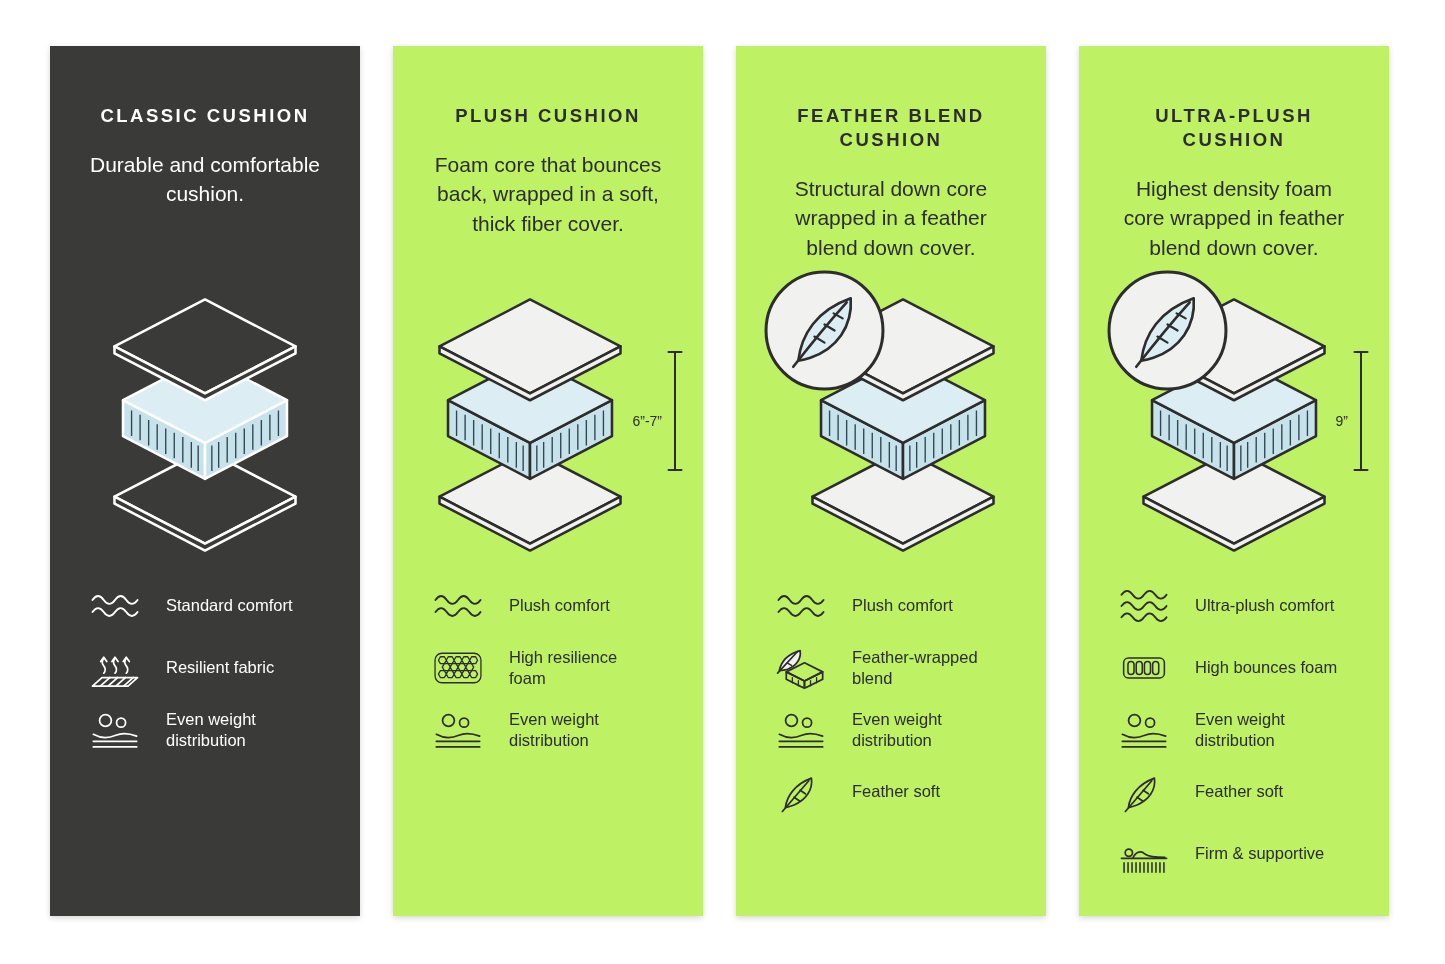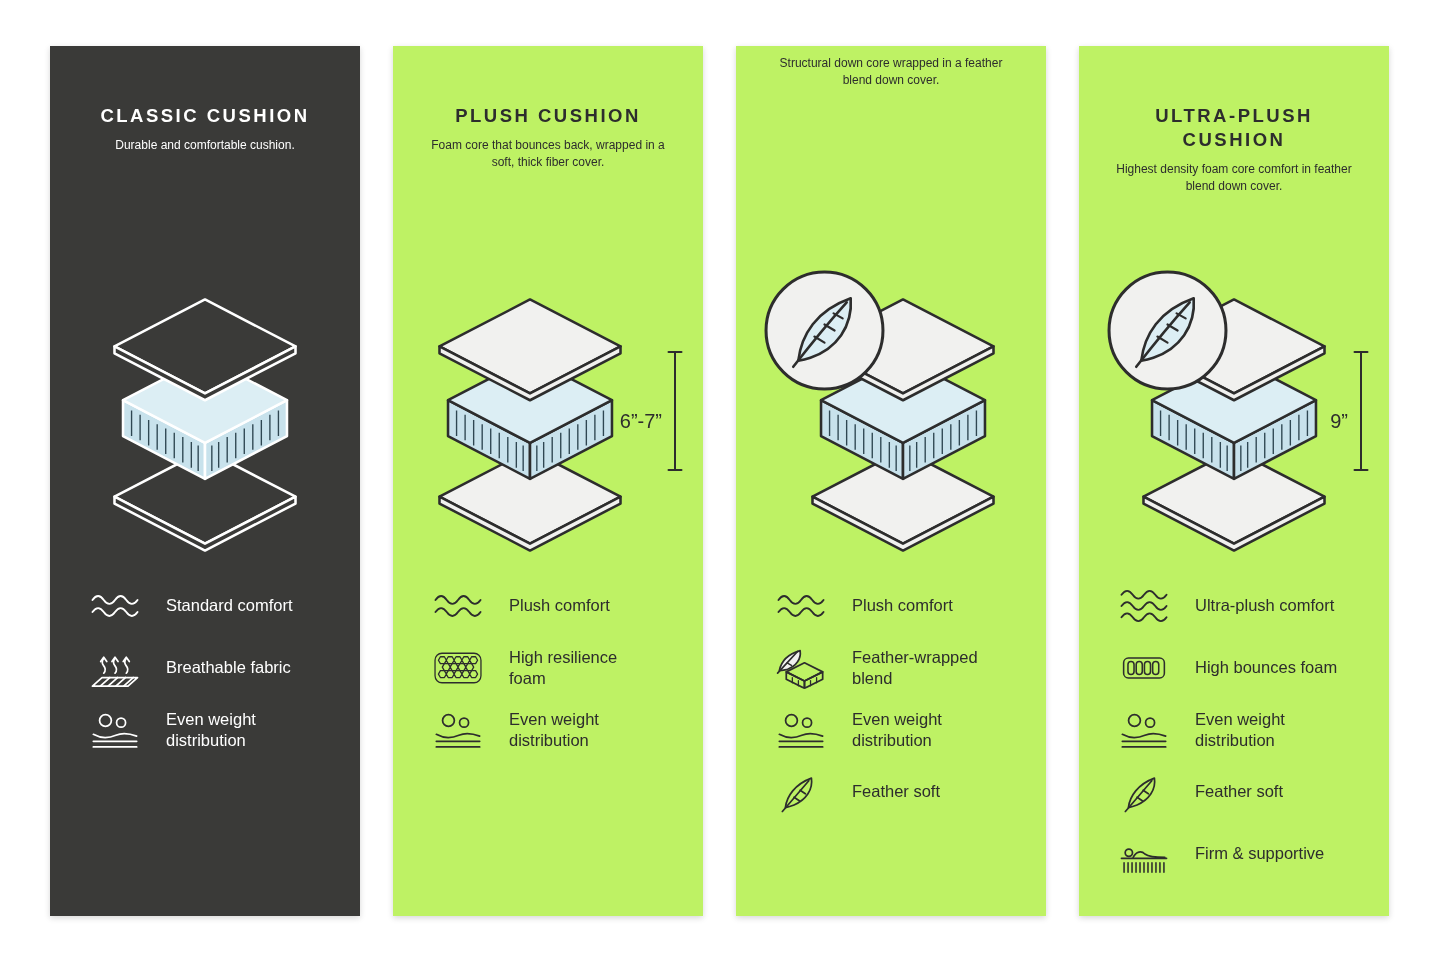--- a/index.html
+++ b/index.html
@@ -28,38 +28,38 @@
   .title {
     margin-top:58px;
     padding:0 28px;
     text-align:center;
     font-size:18.5px;
     font-weight:bold;
     letter-spacing:2.5px;
     line-height:1.3;
   }
   .desc {
-    margin-top:9px;
+    margin-top:22px;
     padding:0 36px;
     text-align:center;
-    font-size:12px;
+    font-size:21px;
     line-height:1.4;
   }
 
   .diagram { position:absolute; left:0; right:0; top:238px; height:300px; }
   .cushion-svg {
     position:absolute; top:12px; left:50%;
     width:222px; height:258px;
     transform:translateX(-50%);
   }
   .p2 .cushion-svg { left:calc(50% - 18px); }
   .p3 .cushion-svg { left:calc(50% + 12px); }
   .badge-svg { position:absolute; left:26px; top:-16px; width:125px; height:125px; }
   .ruler { position:absolute; right:20px; top:66px; height:122px; display:flex; align-items:center; }
-  .ruler-label { font-size:20px; margin-right:5px; white-space:nowrap;margin-top:20px; }
+  .ruler-label { font-size:14px; margin-right:5px; white-space:nowrap;margin-top:20px; }
   .ruler-svg { width:16px; height:122px; }
 
   .features {
     position:absolute; left:0; right:0; top:538px;
     list-style:none;
     padding:0 30px 0 38px;
     display:flex; flex-direction:column; gap:18px;
   }
   .feature { display:flex; align-items:center; gap:24px; }
   .ficon { flex:0 0 54px; display:flex; justify-content:center; }
@@ -230,21 +230,21 @@
               </svg>
             </span>
           <span class="flabel">Standard comfort</span>
         </li>
         <li class="feature">
           <span class="ficon">
               <svg viewBox="0 0 60 48">
                 <use href="#sym-breathable"></use>
               </svg>
             </span>
-          <span class="flabel">Breathable fabric</span>
+          <span class="flabel">Resilient fabric</span>
         </li>
         <li class="feature">
           <span class="ficon">
               <svg viewBox="0 0 60 48">
                 <use href="#sym-weight"></use>
               </svg>
             </span>
           <span class="flabel">Even weight
 distribution</span>
         </li>
@@ -289,20 +289,21 @@
                 <use href="#sym-weight"></use>
               </svg>
             </span>
           <span class="flabel">Even weight
 distribution</span>
         </li>
       </ul>
     </section>
 
     <section class="panel p3">
+      <h2 class="title">FEATHER BLEND CUSHION</h2>
       <p class="desc">Structural down core wrapped in a feather blend down cover.</p>
       <div class="diagram">
         <svg class="cushion-svg" viewBox="0 0 260 302">
             <use href="#sym-cushion"></use>
           </svg>
         <svg class="badge-svg" viewBox="0 0 124 124">
             <use href="#sym-feather-badge"></use>
           </svg>
       </div>
       <ul class="features">
@@ -338,21 +339,21 @@
                 <use href="#sym-feather"></use>
               </svg>
             </span>
           <span class="flabel">Feather soft</span>
         </li>
       </ul>
     </section>
 
     <section class="panel p4">
       <h2 class="title">ULTRA-PLUSH CUSHION</h2>
-      <p class="desc">Highest density foam core comfort in feather blend down cover.</p>
+      <p class="desc">Highest density foam core wrapped in feather blend down cover.</p>
       <div class="diagram">
         <svg class="cushion-svg" viewBox="0 0 260 302">
             <use href="#sym-cushion"></use>
           </svg>
         <svg class="badge-svg" viewBox="0 0 124 124">
             <use href="#sym-feather-badge"></use>
           </svg>
         <div class="ruler">
           <span class="ruler-label">9”</span>
           <svg class="ruler-svg" viewBox="0 0 16 122">

